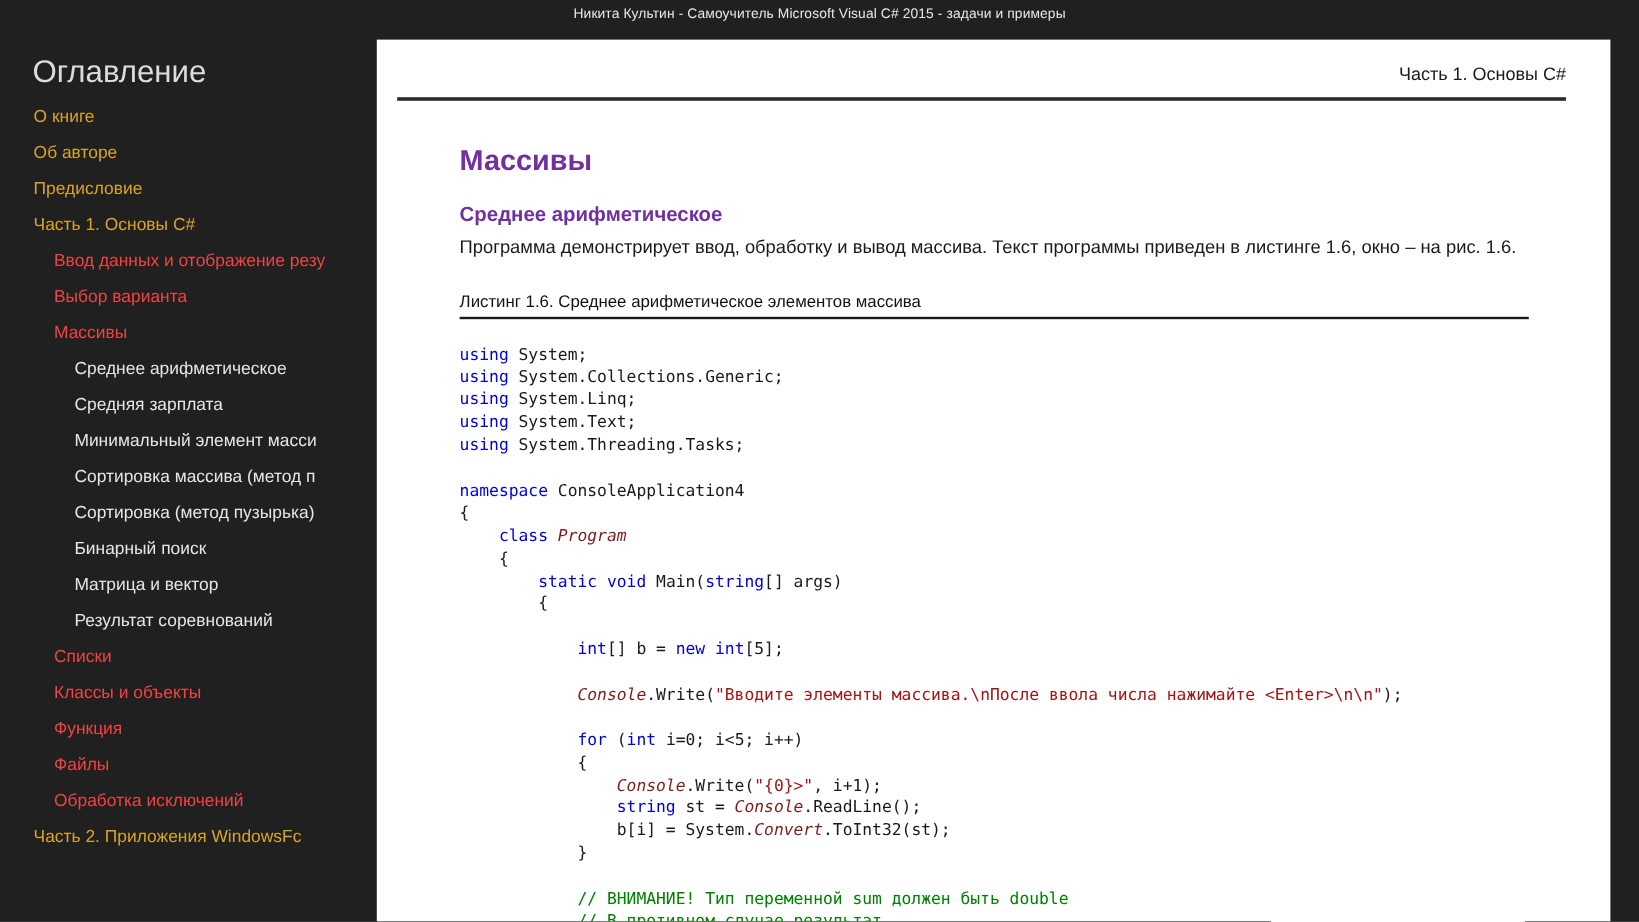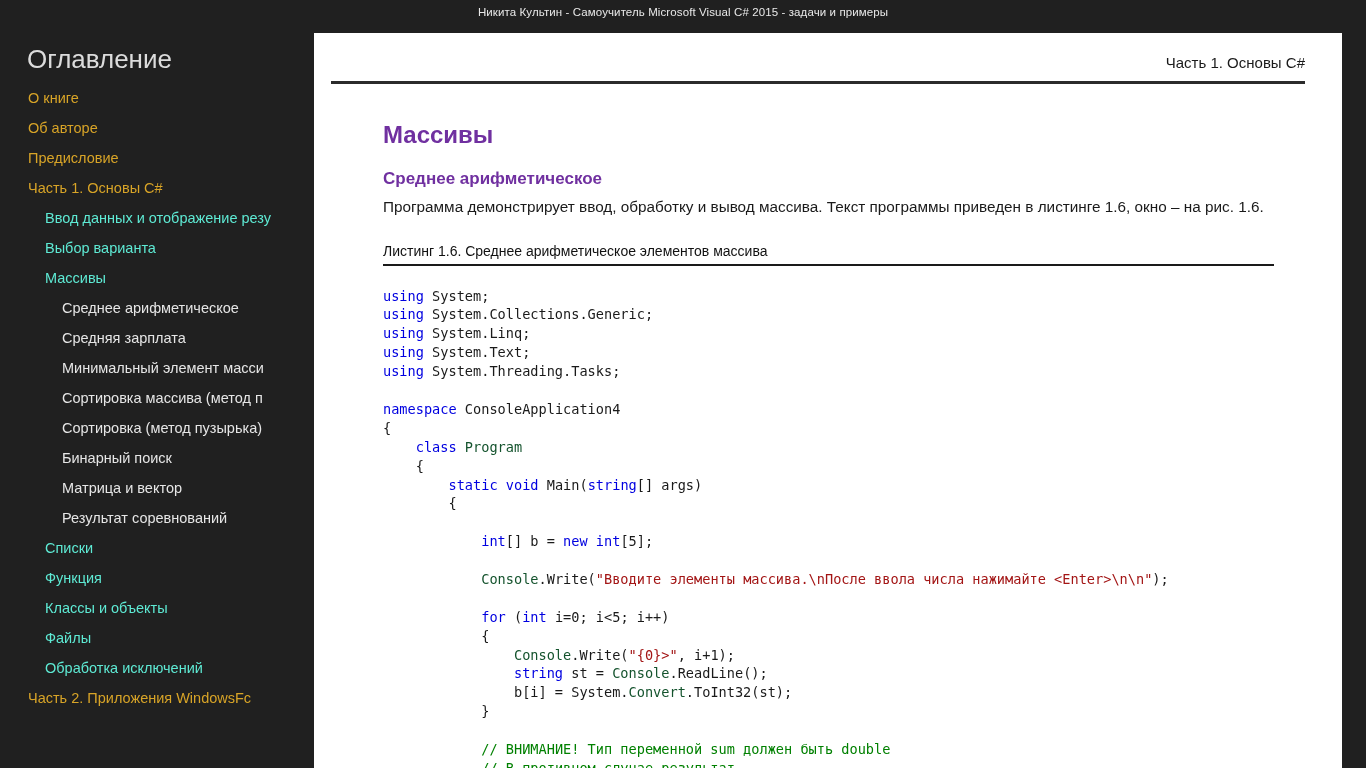--- a/index.html
+++ b/index.html
@@ -67,21 +67,21 @@
     display: block;
     height: 30px;
     line-height: 30px;
     white-space: nowrap;
     overflow: hidden;
     font-size: 14.5px;
     text-decoration: none;
     font-family: "Liberation Sans", sans-serif;
   }
   .toc-item.lvl1 { padding-left: 28px; color: #d8a427; }
-  .toc-item.lvl2 { padding-left: 45px; color: #5eead4; }
+  .toc-item.lvl2 { padding-left: 45px; color: #ef4444; }
   .toc-item.lvl3 { padding-left: 62px; color: #e6e6e6; }
 
   
   .page {
     position: absolute;
     left: 314px;
     top: 33px;
     width: 1028px;
     height: 735px;
     background: #ffffff;
@@ -167,21 +167,21 @@
     width: 940px;
     font-family: "DejaVu Sans Mono", "Liberation Mono", monospace;
     font-size: 13.6px;
     line-height: 18.9px;
     color: #1a1a1a;
     white-space: pre;
     tab-size: 4;
   }
   .code-line { display: block; height: 18.9px; white-space: pre; }
   .kw   { color: #0000e0; }
-  .type { color: #14532d; }
+  .type { color: #7f1d1d; font-style: italic; }
   .str  { color: #a31515; }
   .cmt  { color: #008000; }
 </style>
 </head>
 <body>
 
 <div id="app">
 
   <div class="titlebar">
     <span class="titlebar-text">Никита Культин - Самоучитель Microsoft Visual C# 2015 - задачи и примеры</span>
@@ -199,22 +199,22 @@
         <a class="toc-item lvl2" href="#">Массивы</a>
         <a class="toc-item lvl3" href="#">Среднее арифметическое</a>
         <a class="toc-item lvl3" href="#">Средняя зарплата</a>
         <a class="toc-item lvl3" href="#">Минимальный элемент масси</a>
         <a class="toc-item lvl3" href="#">Сортировка массива (метод п</a>
         <a class="toc-item lvl3" href="#">Сортировка (метод пузырька)</a>
         <a class="toc-item lvl3" href="#">Бинарный поиск</a>
         <a class="toc-item lvl3" href="#">Матрица и вектор</a>
         <a class="toc-item lvl3" href="#">Результат соревнований</a>
         <a class="toc-item lvl2" href="#">Списки</a>
+        <a class="toc-item lvl2" href="#">Классы и объекты</a>
         <a class="toc-item lvl2" href="#">Функция</a>
-        <a class="toc-item lvl2" href="#">Классы и объекты</a>
         <a class="toc-item lvl2" href="#">Файлы</a>
         <a class="toc-item lvl2" href="#">Обработка исключений</a>
         <a class="toc-item lvl1" href="#">Часть 2. Приложения WindowsFc</a>
       </nav>
   </div>
 
   <div class="page">
     <div class="page-inner">
       <div class="running-head">Часть 1. Основы C#</div>
       <div class="head-rule"></div>

